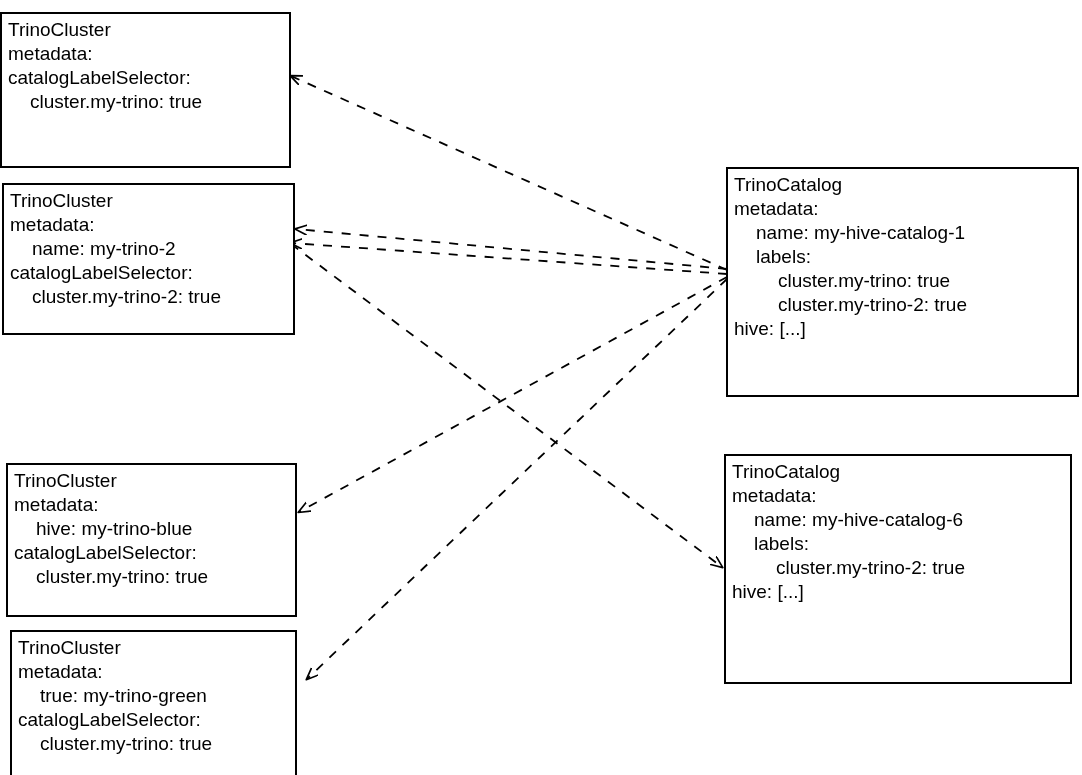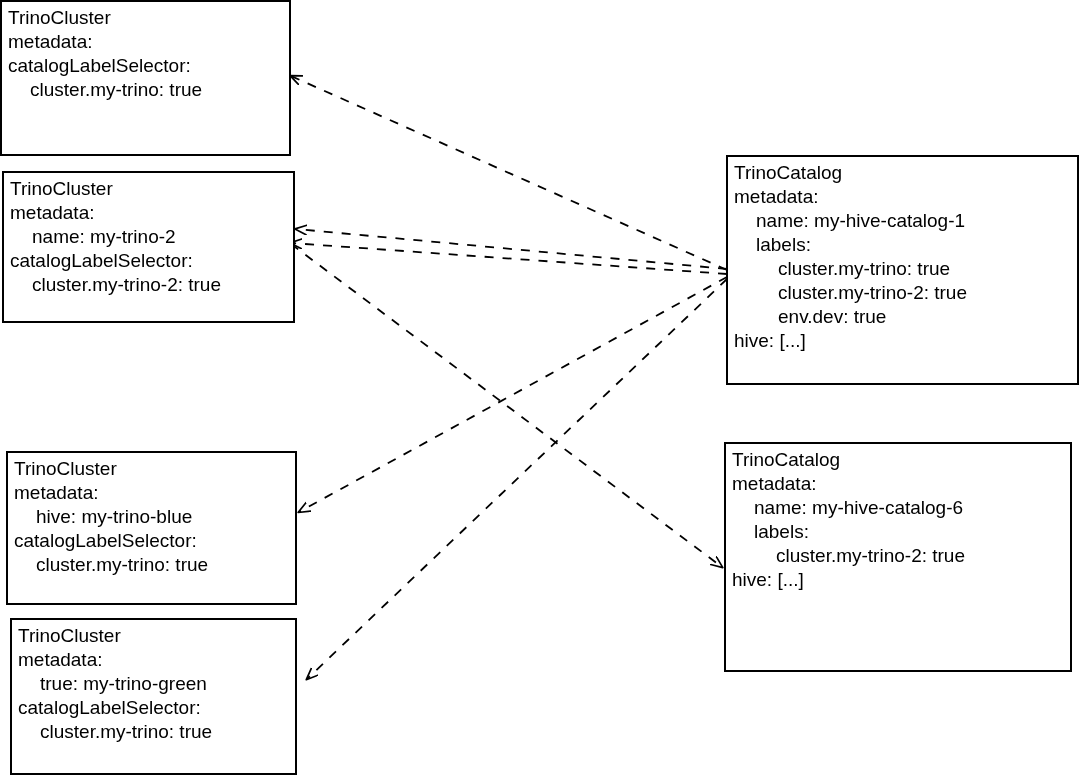--- a/index.html
+++ b/index.html
@@ -22,20 +22,21 @@
     width: 1082px;
     height: 775px;
     pointer-events: none;
   }
   .node {
     position: absolute;
     box-sizing: border-box;
     border: 2px solid #000000;
     background: #ffffff;
     padding: 4px 0 0 6px;
+    margin-top: 12px;
   }
   .node .line {
     font-family: "Liberation Sans", sans-serif;
     font-size: 19px;
     line-height: 24px;
     color: #000000;
     white-space: pre;
   }
   .ind1 { padding-left: 22px; }
   .ind2 { padding-left: 44px; }
@@ -89,21 +90,20 @@
         <div class="line">catalogLabelSelector:</div>
         <div class="line ind1">cluster.my-trino: true</div>
       </div>
       <div class="node" style="left: 726px; top: 155px; width: 353px; height: 230px; border-color: rgb(0, 0, 0); background: rgb(255, 255, 255);">
         <div class="line">TrinoCatalog</div>
         <div class="line">metadata:</div>
         <div class="line ind1">name: my-hive-catalog-1</div>
         <div class="line ind1">labels:</div>
         <div class="line ind2">cluster.my-trino: true</div>
         <div class="line ind2">cluster.my-trino-2: true</div>
-        <div class="line ind2">env.dev: true</div>
         <div class="line">hive: [...]</div>
       </div>
       <div class="node" style="left: 724px; top: 442px; width: 348px; height: 230px; border-color: rgb(0, 0, 0); background: rgb(255, 255, 255);">
         <div class="line">TrinoCatalog</div>
         <div class="line">metadata:</div>
         <div class="line ind1">name: my-hive-catalog-6</div>
         <div class="line ind1">labels:</div>
         <div class="line ind2">cluster.my-trino-2: true</div>
         <div class="line">hive: [...]</div>
       </div>

